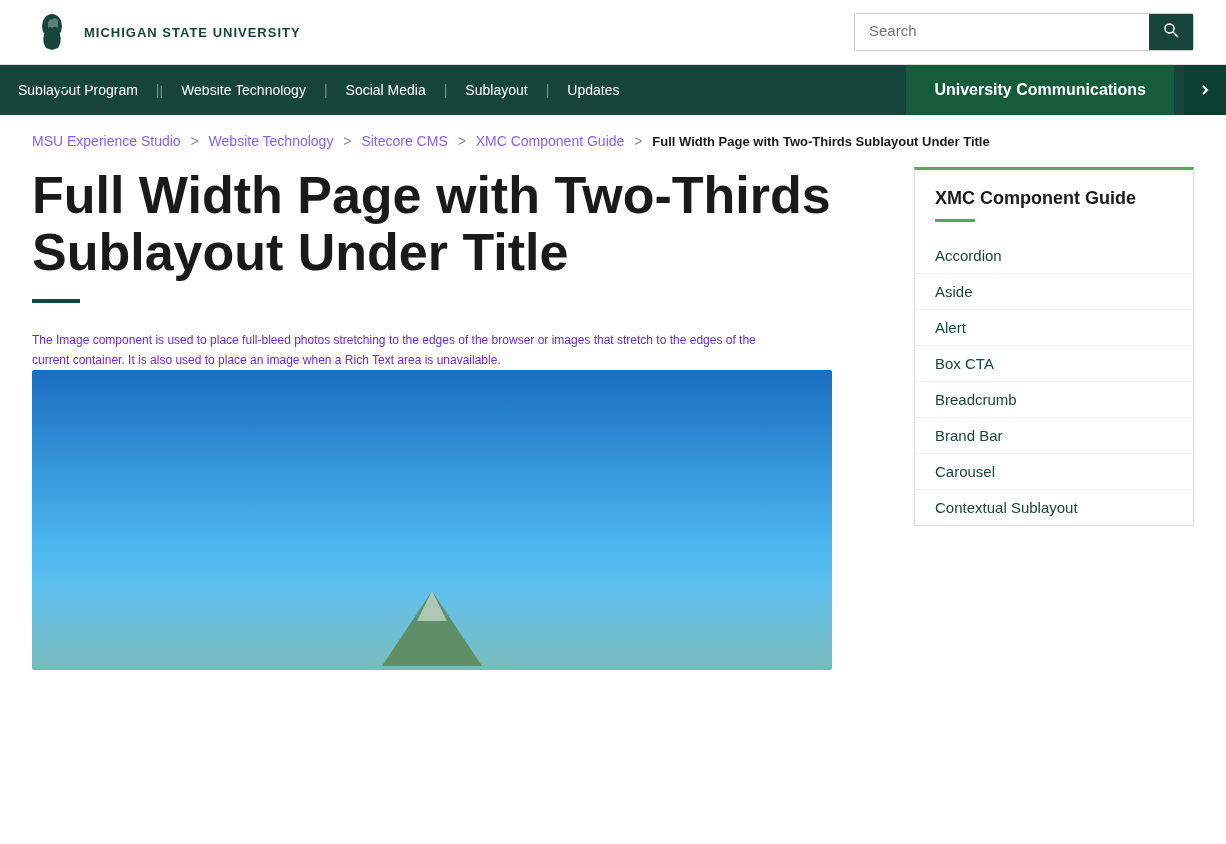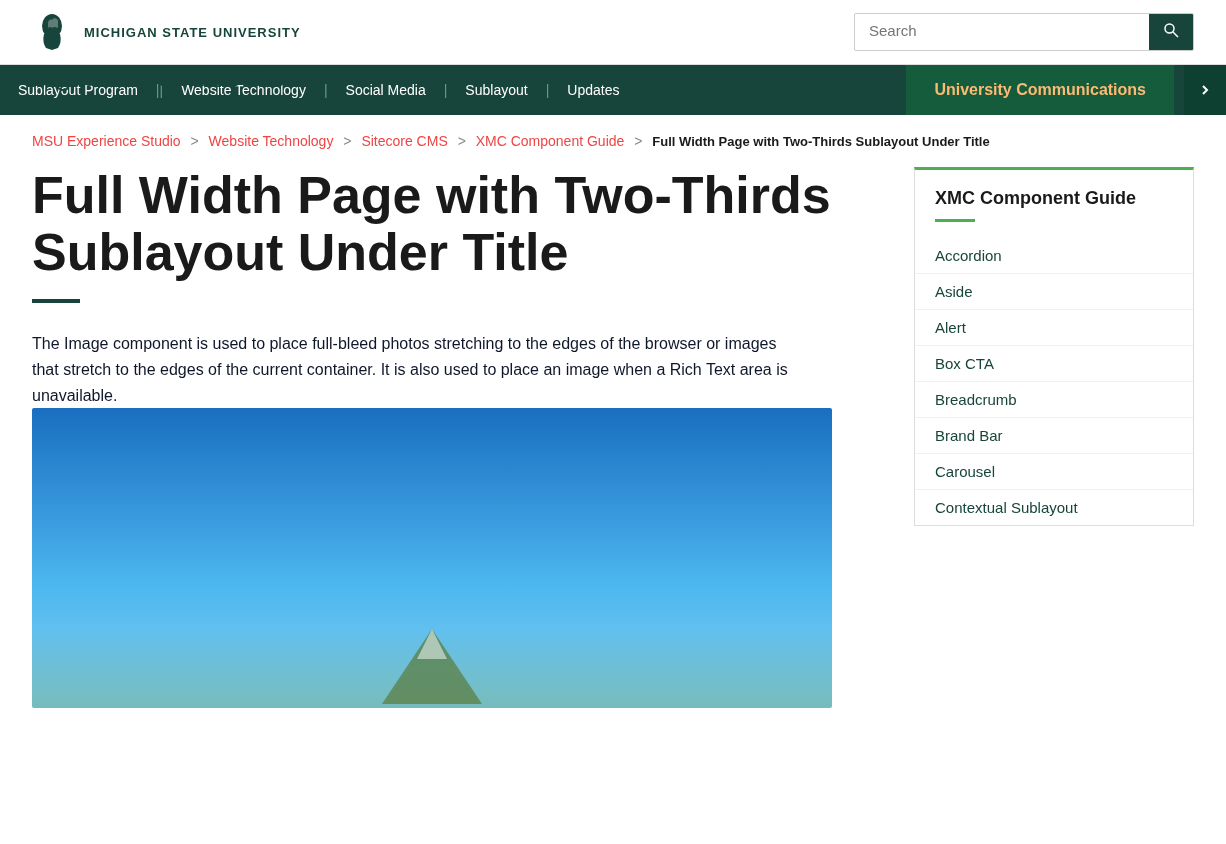--- a/index.html
+++ b/index.html
@@ -69,21 +69,21 @@
       white-space: nowrap;
       cursor: pointer;
     }
     .nav-separator {
       color: rgba(255,255,255,0.4);
       padding: 16px 0;
       font-size: 14px;
     }
     .nav-university {
       background: #145c3b;
-      color: #fdba74;
+      color: #ffffff;
       font-size: 16px;
       font-weight: 600;
       padding: 16px 28px;
       cursor: pointer;
       display: flex;
       align-items: flex-end;
     }
     .nav-university-arrow {
       margin-left: 10px;
       background: #0f5132;
@@ -92,21 +92,21 @@
       align-items: center;
     }
 
     
     .breadcrumb-area {
       padding: 18px 32px;
       font-size: 14px;
       color: #555;
     }
     .breadcrumb-area a {
-      color: #ef4444;
+      color: #8b5cf6;
       text-decoration: none;
     }
     .breadcrumb-sep {
       margin: 0 6px;
       color: #888;
     }
     .breadcrumb-current {
       color: #1a1a1a;
       font-weight: 600;
       font-size: 13px;
@@ -133,22 +133,22 @@
     }
 
     .title-underline {
       width: 48px;
       height: 4px;
       background: #18453b;
       margin-bottom: 28px;
     }
 
     .page-description {
-      font-size: 16px;
-      color: #0f172a;
+      font-size: 12px;
+      color: #6d28d9;
       line-height: 1.6;
       max-width: 760px;
     }
 
     .image-placeholder {
       width: 100%;
       max-width: 800px;
       height: 300px;
       background: linear-gradient(180deg, #1a6ec0 0%, #4db8f0 60%, #87ceeb 100%);
       border-radius: 2px;

